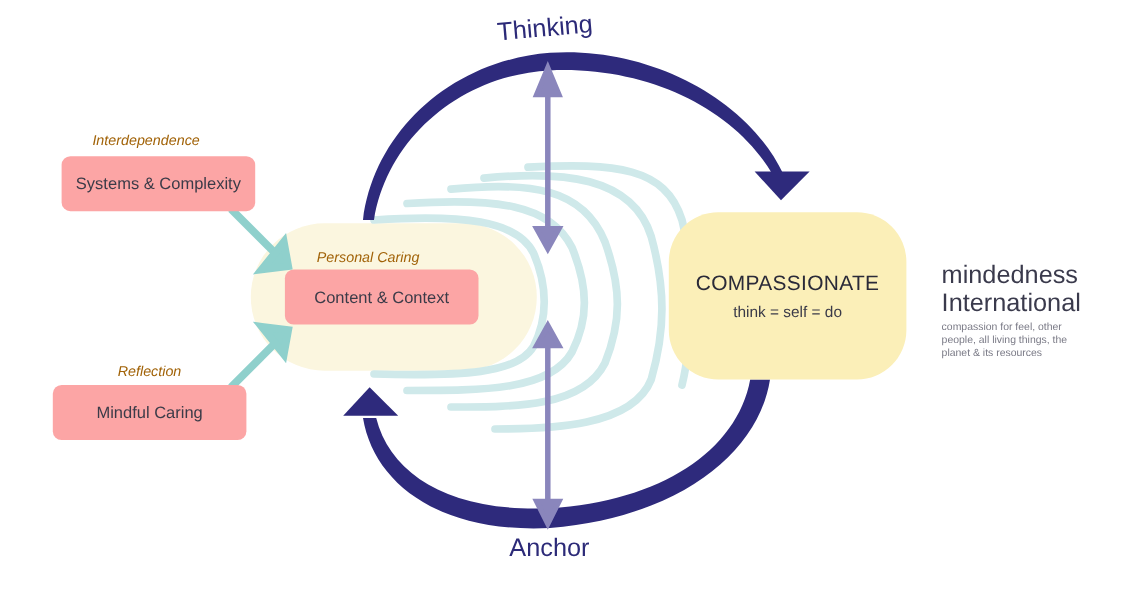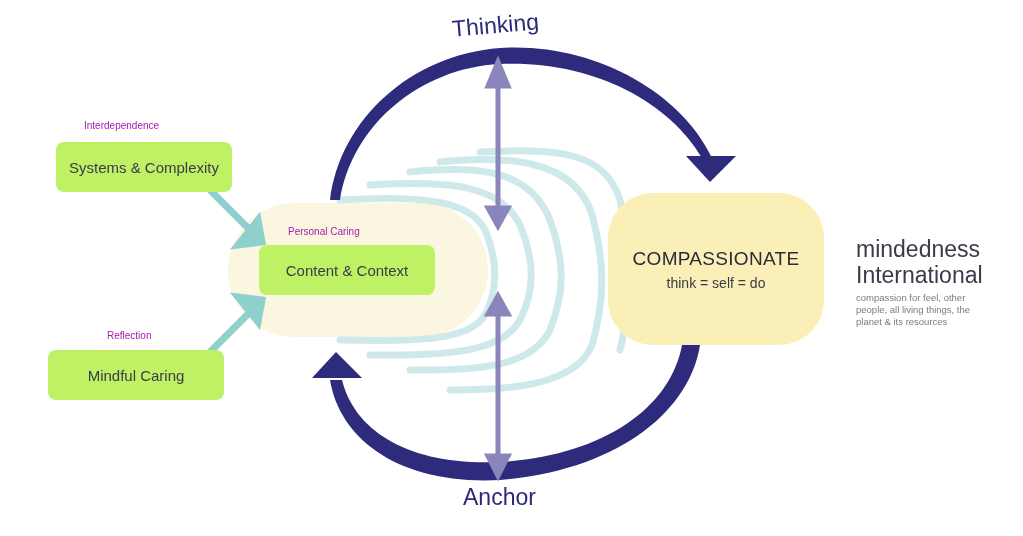--- a/index.html
+++ b/index.html
@@ -1,27 +1,27 @@
 <!DOCTYPE html>
 <html><head>
   <meta charset="utf-8">
   <style>
     html, body { margin: 0; padding: 0; background: #ffffff; }
     body { width: 1023px; height: 536px; position: relative; overflow: hidden;
            font-family: "Liberation Sans", sans-serif; color: #3a3a4a; }
     #diagram { position: absolute; left: 0; top: 0; }
     .lbl { position: absolute; white-space: nowrap; }
-    .box-teal { position: absolute; background: #bef264; border-radius: 8px;
+    .box-teal { position: absolute; background: #fca5a5; border-radius: 8px;
                 display: flex; align-items: center; justify-content: center;
                 font-size: 15px; color: #3b3b48; }
     .integrity { position: absolute; background: #fbefb8; border-radius: 45px;
                  display: flex; flex-direction: column; align-items: center; justify-content: center; }
     .integrity .t1 { font-size: 19px; color: #2a2a38; letter-spacing: 0.3px; line-height: 24px; }
     .integrity .t2 { font-size: 14px; color: #3a3a48; margin-top: 4px; }
-    .cap { font-size: 10px; color: #a21caf; }
+    .cap { font-size: 13px; color: #a16207; font-style: italic; }
     .arc-label { font-size: 23px; color: #2c2a78; }
     .im-title { font-size: 23px; color: #3a3a4c; line-height: 26px; }
     .im-sub { font-size: 9.5px; color: #7a7a86; line-height: 12px; }
   </style>
 </head>
 <body>
 
 <svg id="diagram" width="1023" height="536" viewBox="0 0 1023 536">
 
   <rect x="228" y="203" width="260" height="134" rx="67" fill="#fbf6df"></rect>

